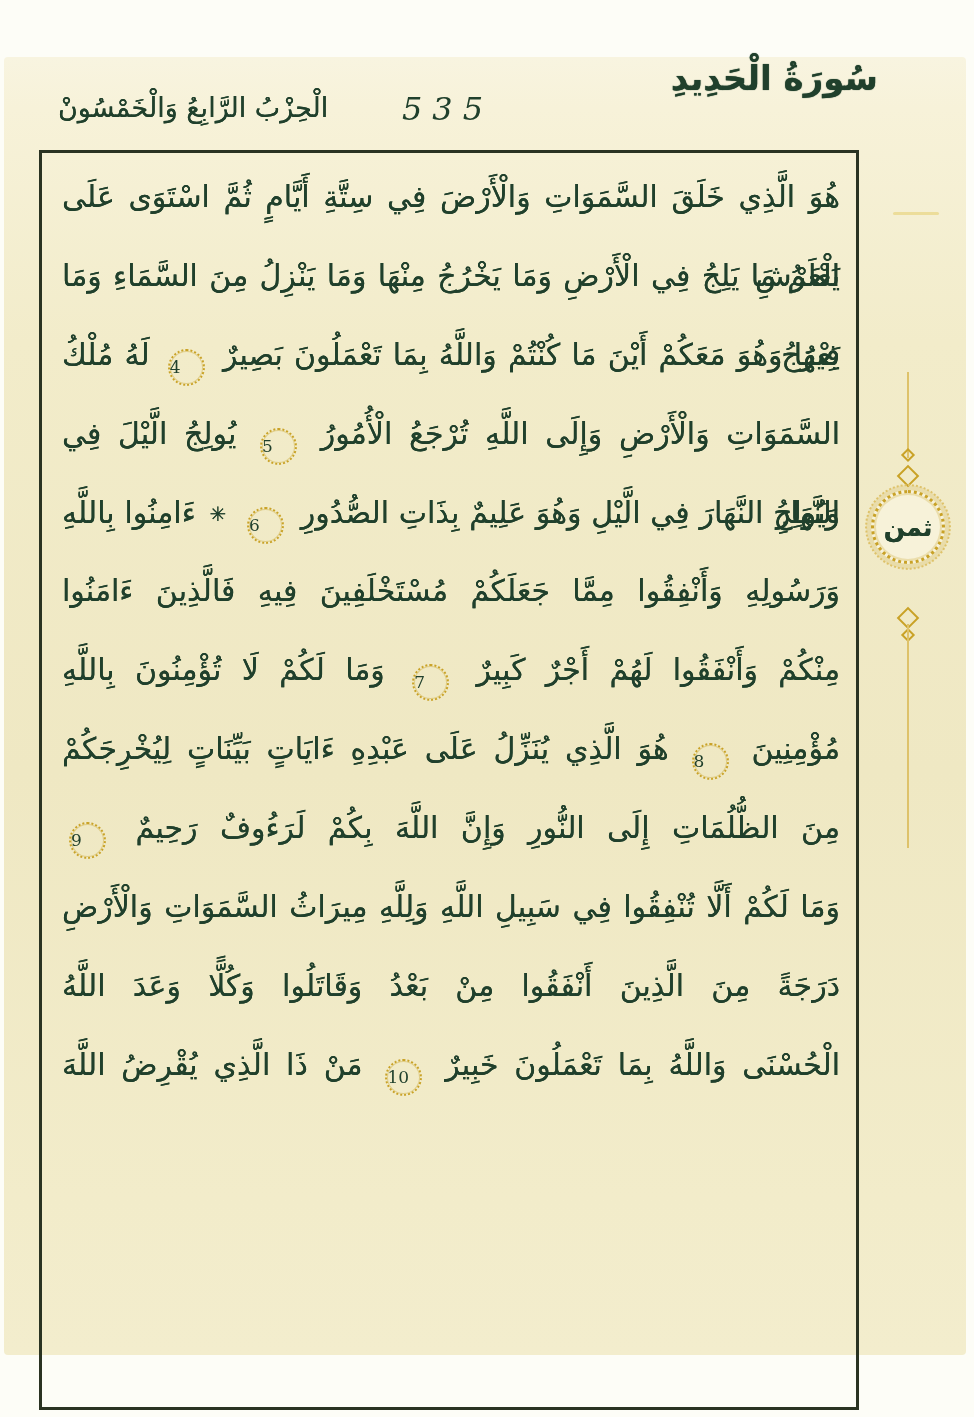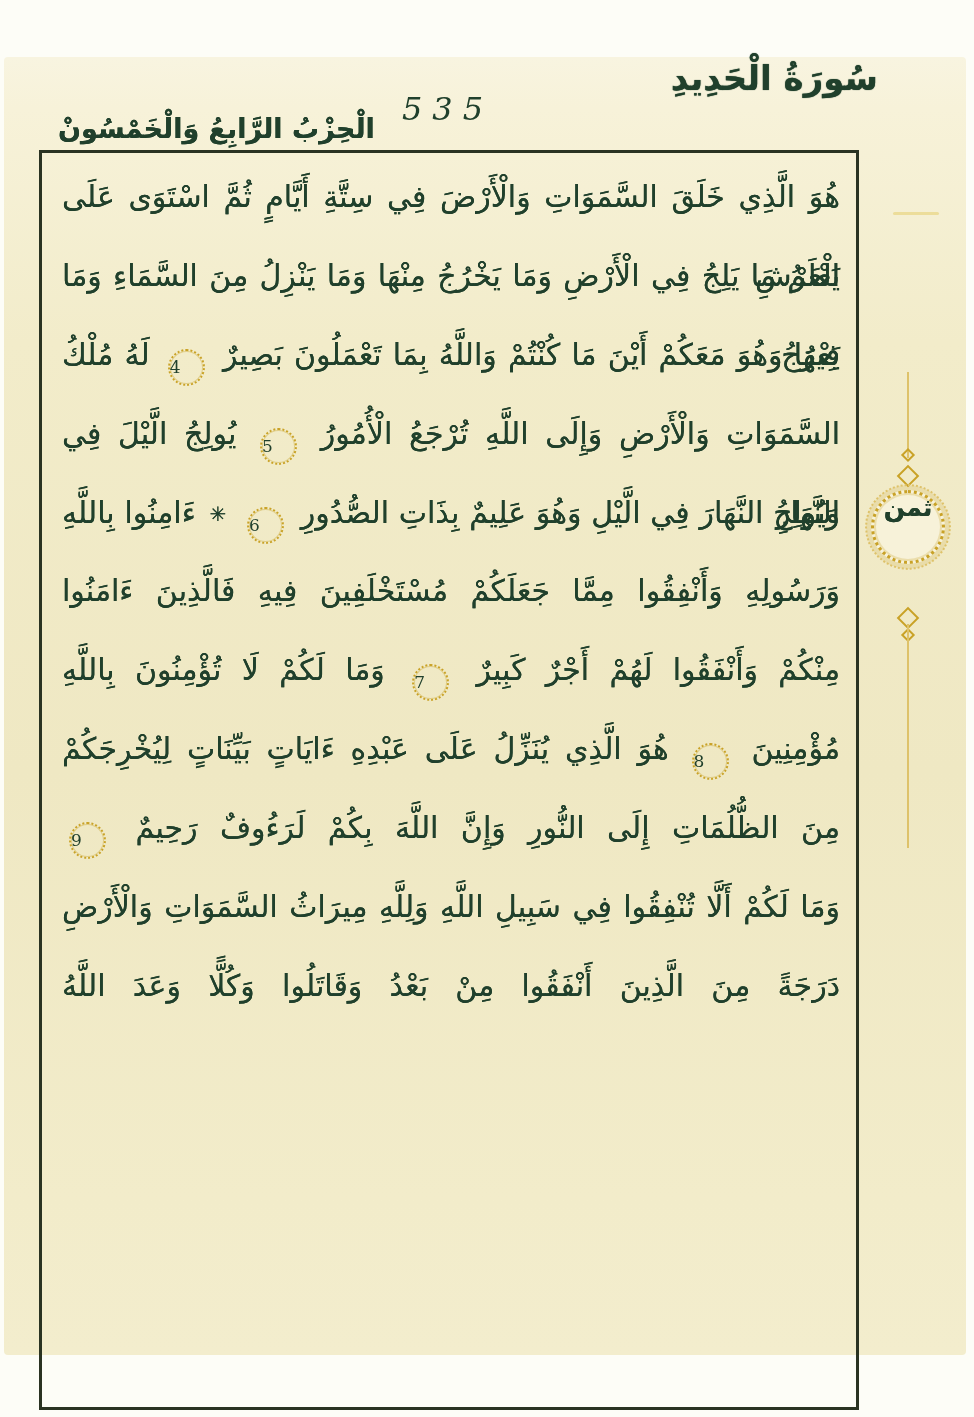--- a/index.html
+++ b/index.html
@@ -33,24 +33,23 @@
     text-shadow:0 0 1px var(--ink);
     direction:rtl;
   }
   .page-number{
     position:absolute;left:402px;top:90px;
     font-family:"DejaVu Serif", serif;font-style:italic;
     font-size:32px;letter-spacing:10px;color:var(--ink);
   }
   .hizb-label{
     position:absolute;left:58px;top:92px;
-    font-size:27px;font-weight:bold;color:var(--ink);
+    font-size:27px;font-weight:normal;color:var(--ink);
     direction:rtl;
     text-shadow:0 0 .5px var(--ink);
-    margin-top:21px;
   }
   
   .quran-frame{
     position:absolute;left:39px;top:150px;width:820px;height:1260px;
     border:3.5px solid var(--frame);
     padding:5px 16px 0 20px;
     direction:rtl;
   }
   .quran-line{
     height:78.9px;
@@ -95,21 +94,21 @@
   .orn-diamond.md{width:16px;height:16px;left:34px;}
   .orn-diamond.d1{top:78px;}
   .orn-diamond.d2{top:96px;}
   .orn-diamond.d3{top:238px;}
   .orn-diamond.d4{top:258px;}
   .rosette{
     position:absolute;left:5px;top:118px;width:74px;height:74px;
     border-radius:50%;
     border:3px dotted var(--gold);
     box-shadow:0 0 0 5px rgba(201,162,39,.18), inset 0 0 0 2px rgba(201,162,39,.25);
-    display:flex;align-items:flex-start;justify-content:center;
+    display:flex;align-items:center;justify-content:center;
     background:var(--cream-light);
   }
   .rosette::before{
     content:"";position:absolute;inset:-9px;border-radius:50%;
     border:2px dotted var(--gold-light);
   }
   .rosette-label{
     font-size:25px;font-weight:bold;color:var(--ink);
     text-shadow:0 0 .6px var(--ink);
     direction:rtl;
@@ -130,20 +129,21 @@
       <div class="quran-line"><span>يَعْلَمُ مَا يَلِجُ فِي الْأَرْضِ وَمَا يَخْرُجُ مِنْهَا وَمَا يَنْزِلُ مِنَ السَّمَاءِ وَمَا يَعْرُجُ</span></div>
       <div class="quran-line"><span>فِيهَا وَهُوَ مَعَكُمْ أَيْنَ مَا كُنْتُمْ وَاللَّهُ بِمَا تَعْمَلُونَ بَصِيرٌ</span> <span class="verse-badge">4</span> <span>لَهُ مُلْكُ</span></div>
       <div class="quran-line"><span>السَّمَوَاتِ وَالْأَرْضِ وَإِلَى اللَّهِ تُرْجَعُ الْأُمُورُ</span> <span class="verse-badge">5</span> <span>يُولِجُ الَّيْلَ فِي النَّهَارِ</span></div>
       <div class="quran-line"><span>وَيُولِجُ النَّهَارَ فِي الَّيْلِ وَهُوَ عَلِيمٌ بِذَاتِ الصُّدُورِ</span> <span class="verse-badge">6</span> <span class="rub-el-hizb">✳</span> <span>ءَامِنُوا بِاللَّهِ</span></div>
       <div class="quran-line"><span>وَرَسُولِهِ وَأَنْفِقُوا مِمَّا جَعَلَكُمْ مُسْتَخْلَفِينَ فِيهِ فَالَّذِينَ ءَامَنُوا</span></div>
       <div class="quran-line"><span>مِنْكُمْ وَأَنْفَقُوا لَهُمْ أَجْرٌ كَبِيرٌ</span> <span class="verse-badge">7</span> <span>وَمَا لَكُمْ لَا تُؤْمِنُونَ بِاللَّهِ</span></div>
       <div class="quran-line"><span>مُؤْمِنِينَ</span> <span class="verse-badge">8</span> <span>هُوَ الَّذِي يُنَزِّلُ عَلَى عَبْدِهِ ءَايَاتٍ بَيِّنَاتٍ لِيُخْرِجَكُمْ</span></div>
       <div class="quran-line"><span>مِنَ الظُّلُمَاتِ إِلَى النُّورِ وَإِنَّ اللَّهَ بِكُمْ لَرَءُوفٌ رَحِيمٌ</span> <span class="verse-badge">9</span></div>
       <div class="quran-line"><span>وَمَا لَكُمْ أَلَّا تُنْفِقُوا فِي سَبِيلِ اللَّهِ وَلِلَّهِ مِيرَاثُ السَّمَوَاتِ وَالْأَرْضِ</span></div>
       <div class="quran-line"><span>دَرَجَةً مِنَ الَّذِينَ أَنْفَقُوا مِنْ بَعْدُ وَقَاتَلُوا وَكُلًّا وَعَدَ اللَّهُ</span></div>
+      <div class="quran-line"><span>الْحُسْنَى وَاللَّهُ بِمَا تَعْمَلُونَ خَبِيرٌ</span> <span class="verse-badge">10</span> <span>مَنْ ذَا الَّذِي يُقْرِضُ اللَّهَ</span></div>
     </div>
 </div>
 
 <div class="margin-dash"></div>
 
 <div class="margin-ornament">
   <div class="orn-line top"></div>
   <div class="orn-diamond sm d1"></div>
   <div class="orn-diamond md d2"></div>
   <div class="rosette">

